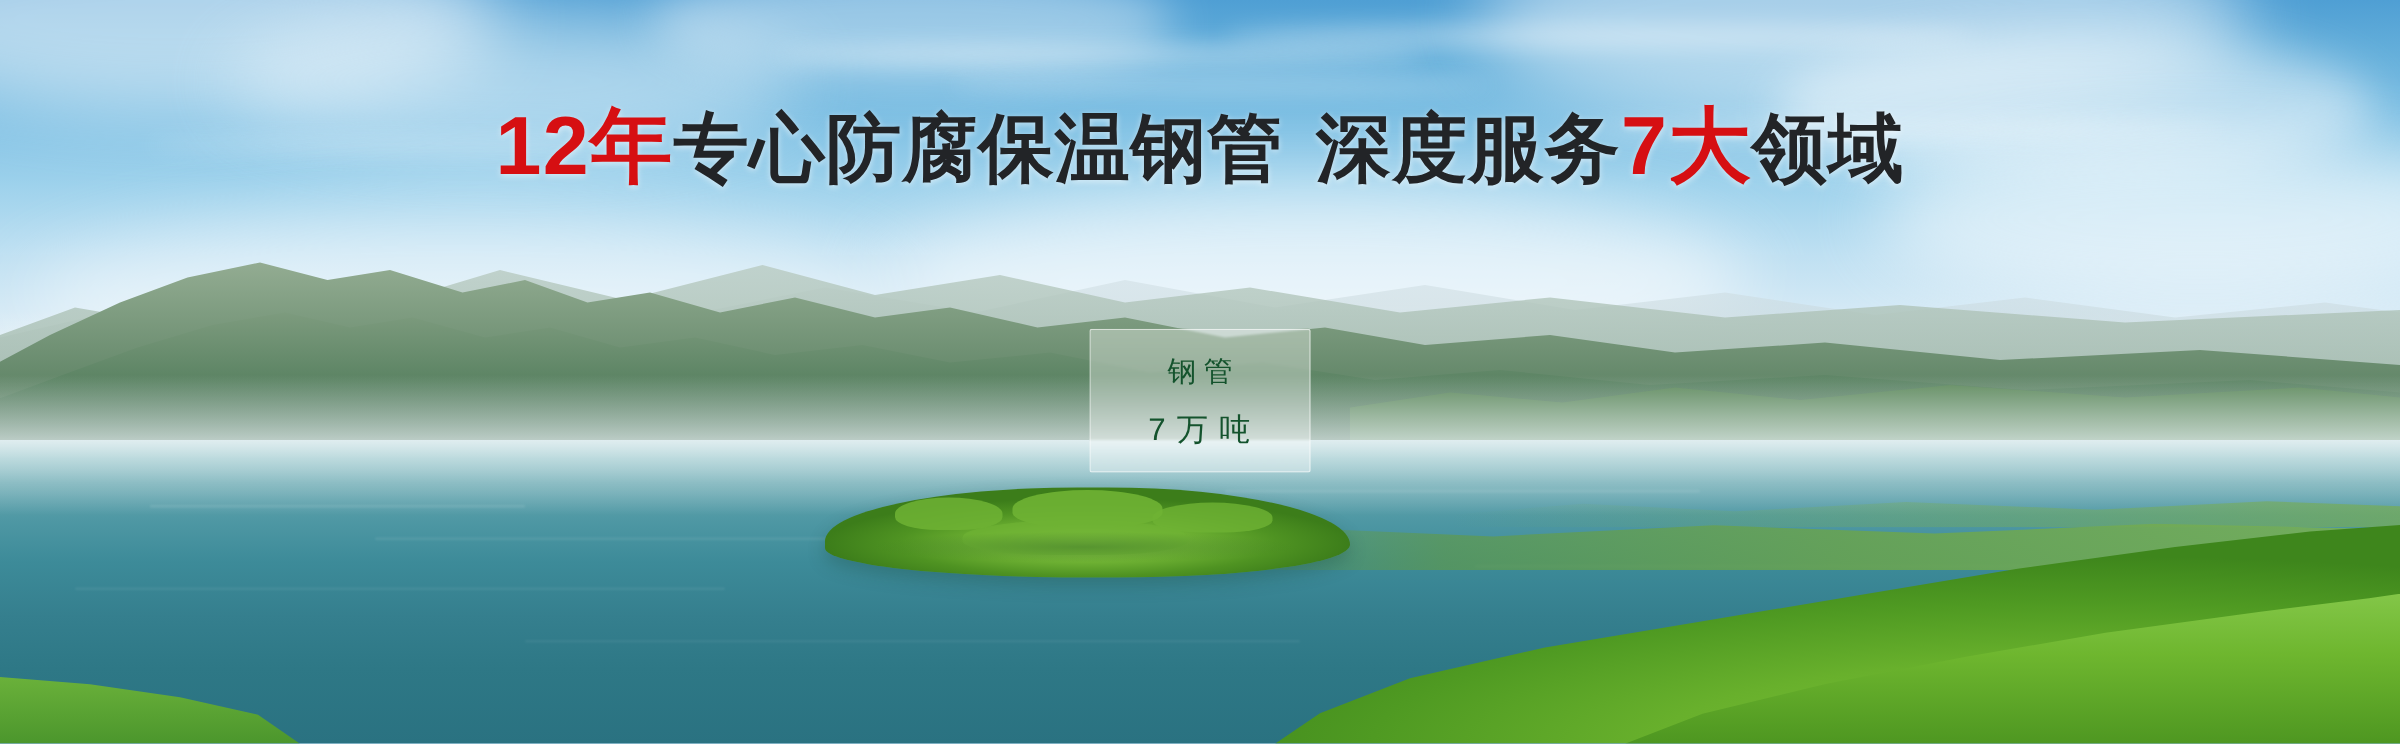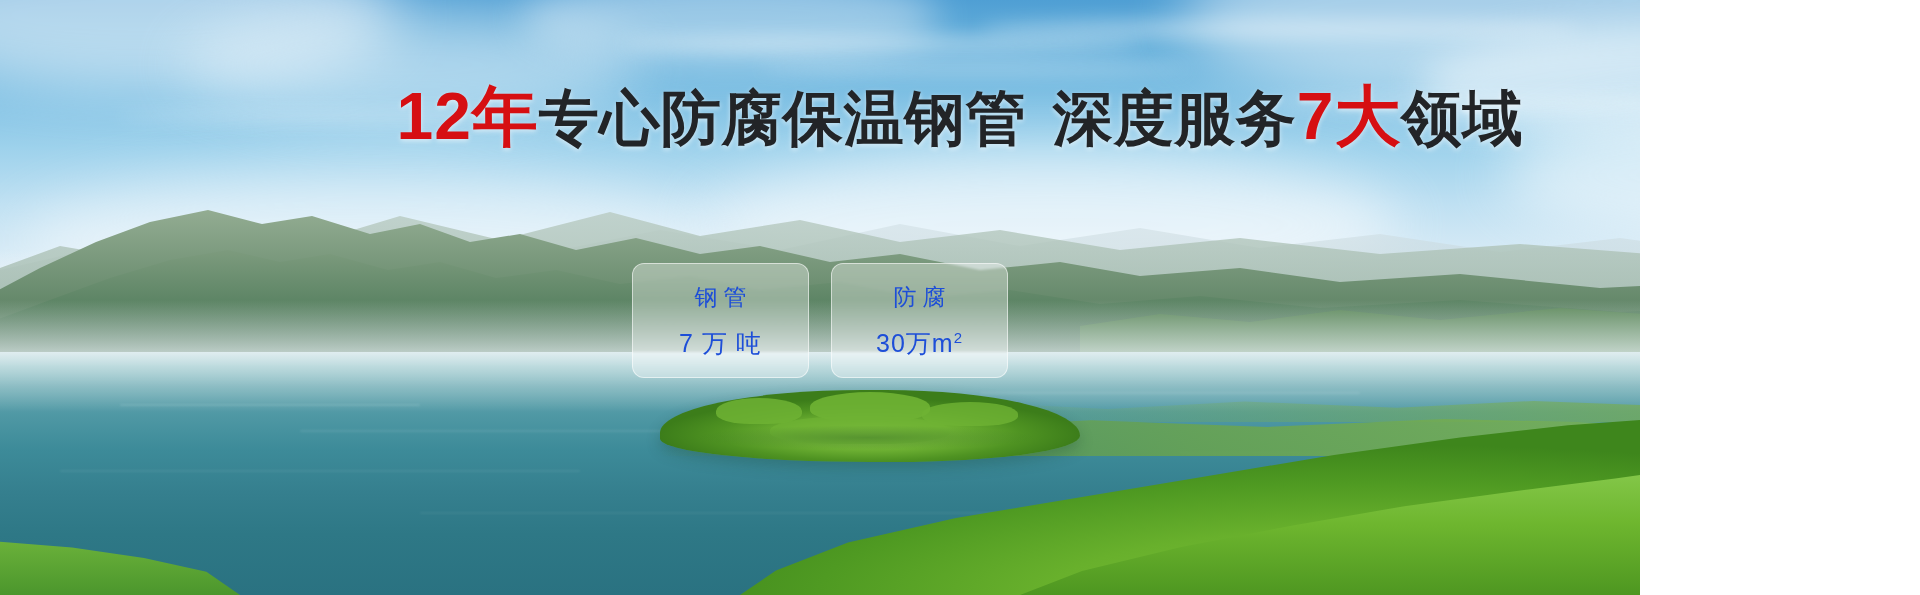--- a/index.html
+++ b/index.html
@@ -1,20 +1,20 @@
 <!DOCTYPE html>
 <html><head>
 <meta charset="utf-8">
 <style>
   html,body{margin:0;padding:0;background:#fff;}
   body{font-family:"Liberation Sans","DejaVu Sans",sans-serif;}
 
   .banner{
     position:relative;
-    width:1640px;height:595px;
+    width:1920px;height:595px;
     overflow:hidden;
     background:#8fc4e8;
   }
 
   
   .sky{
     position:absolute;left:0;top:0;width:1920px;height:330px;
     background:
       linear-gradient(to bottom,
         #4f9fd4 0%,
@@ -142,27 +142,27 @@
 
   
   .cards{
     position:absolute;left:50%;transform:translateX(-50%);
     top:263px;
     display:flex;
     gap:22px;
   }
   .card{
     width:175px;height:113px;
-    border-radius:12px;
+    border-radius:2px;
     background:rgba(255,255,255,.34);
     border:1px solid rgba(255,255,255,.55);
     backdrop-filter:blur(1px);
     display:flex;flex-direction:column;
     align-items:center;justify-content:center;
-    color:#1d4ed8;
+    color:#14532d;
   }
   .card .c-title{
     font-size:23px;letter-spacing:6px;
     padding-left:6px;
     margin-bottom:14px;
     font-weight:normal;
   }
   .card .c-val{
     font-size:25px;letter-spacing:1px;
     white-space:nowrap;
@@ -274,23 +274,17 @@
 
   <div class="cards">
 
     <div class="card">
       <div class="c-title">钢管</div>
       <div class="c-val">
         <span>7 万 吨</span>
       </div>
     </div>
 
-    <div class="card">
-      <div class="c-title">防腐</div>
-      <div class="c-val">
-        <span>30万m</span><sup>2</sup>
-      </div>
-    </div>
 
 
   </div>
 
 </div>
 
 </body></html>

